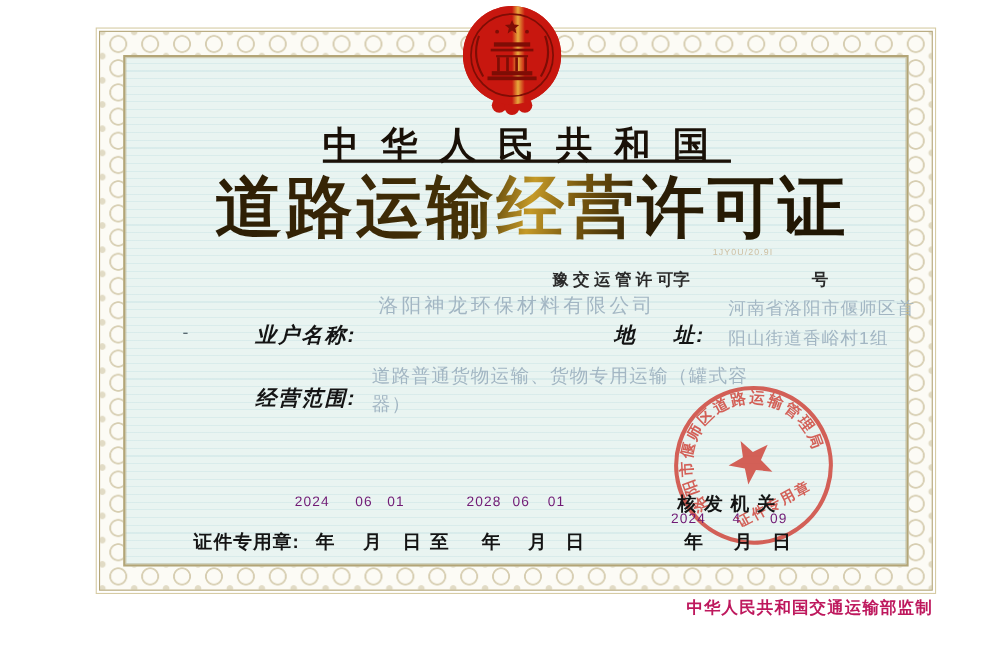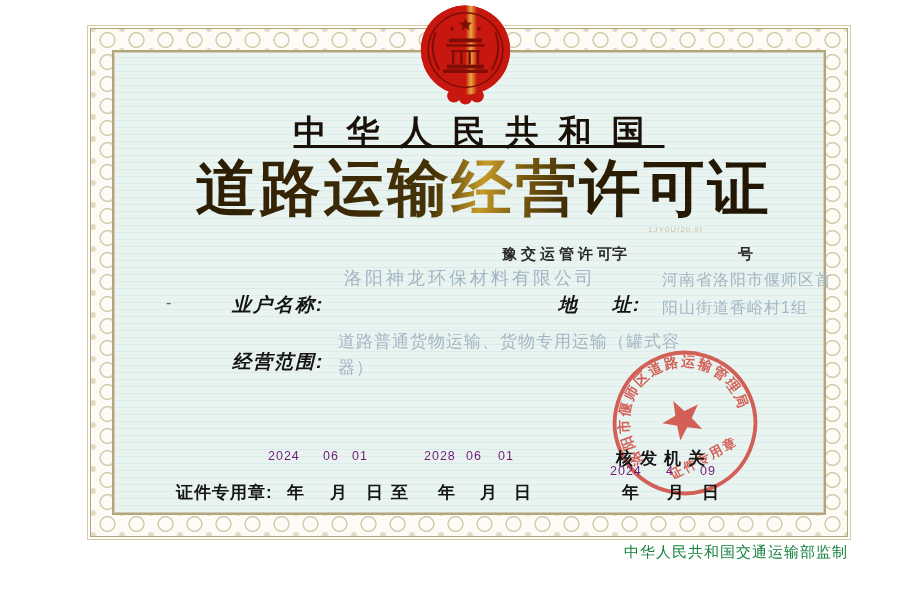--- a/index.html
+++ b/index.html
@@ -60,21 +60,21 @@
   .addr1{left:662px; top:270px; font-size:16px; letter-spacing:1px;}
   .addr2{left:662px; top:298px; font-size:16px; letter-spacing:1px;}
   .scope1{left:338px; top:330px; font-size:17px; letter-spacing:1px;}
   .scope2{left:338px; top:356px; font-size:17px; letter-spacing:1px;}
   
   .faint{color:#701a75; font-size:12.5px; letter-spacing:1px;}
   
   .issuer-label{left:616px; top:447px; font-size:17px; font-weight:bold; letter-spacing:7px; color:#141414;}
   .unit{font-size:17px; font-weight:bold; color:#141414;}
   .validity-label{left:176px; top:481px; font-size:17px; font-weight:bold; letter-spacing:1px; color:#141414;}
-  .footer{left:596px; top:543px; width:280px; text-align:center; font-size:15px; font-weight:normal; color:#15803d; letter-spacing:1px;}
+  .footer{left:596px; top:543px; width:280px; text-align:center; font-size:15px; font-weight:bold; color:#be185d; letter-spacing:1px;}
   
   .emblem{position:absolute; left:417px; top:2px; width:97px; height:104px;}
   .seal{position:absolute; left:608px; top:346px; width:154px; height:154px; transform:rotate(-28deg); opacity:.85;}
 </style>
 </head>
 <body>
 
 <div class="page">
 
   <div class="frame">

